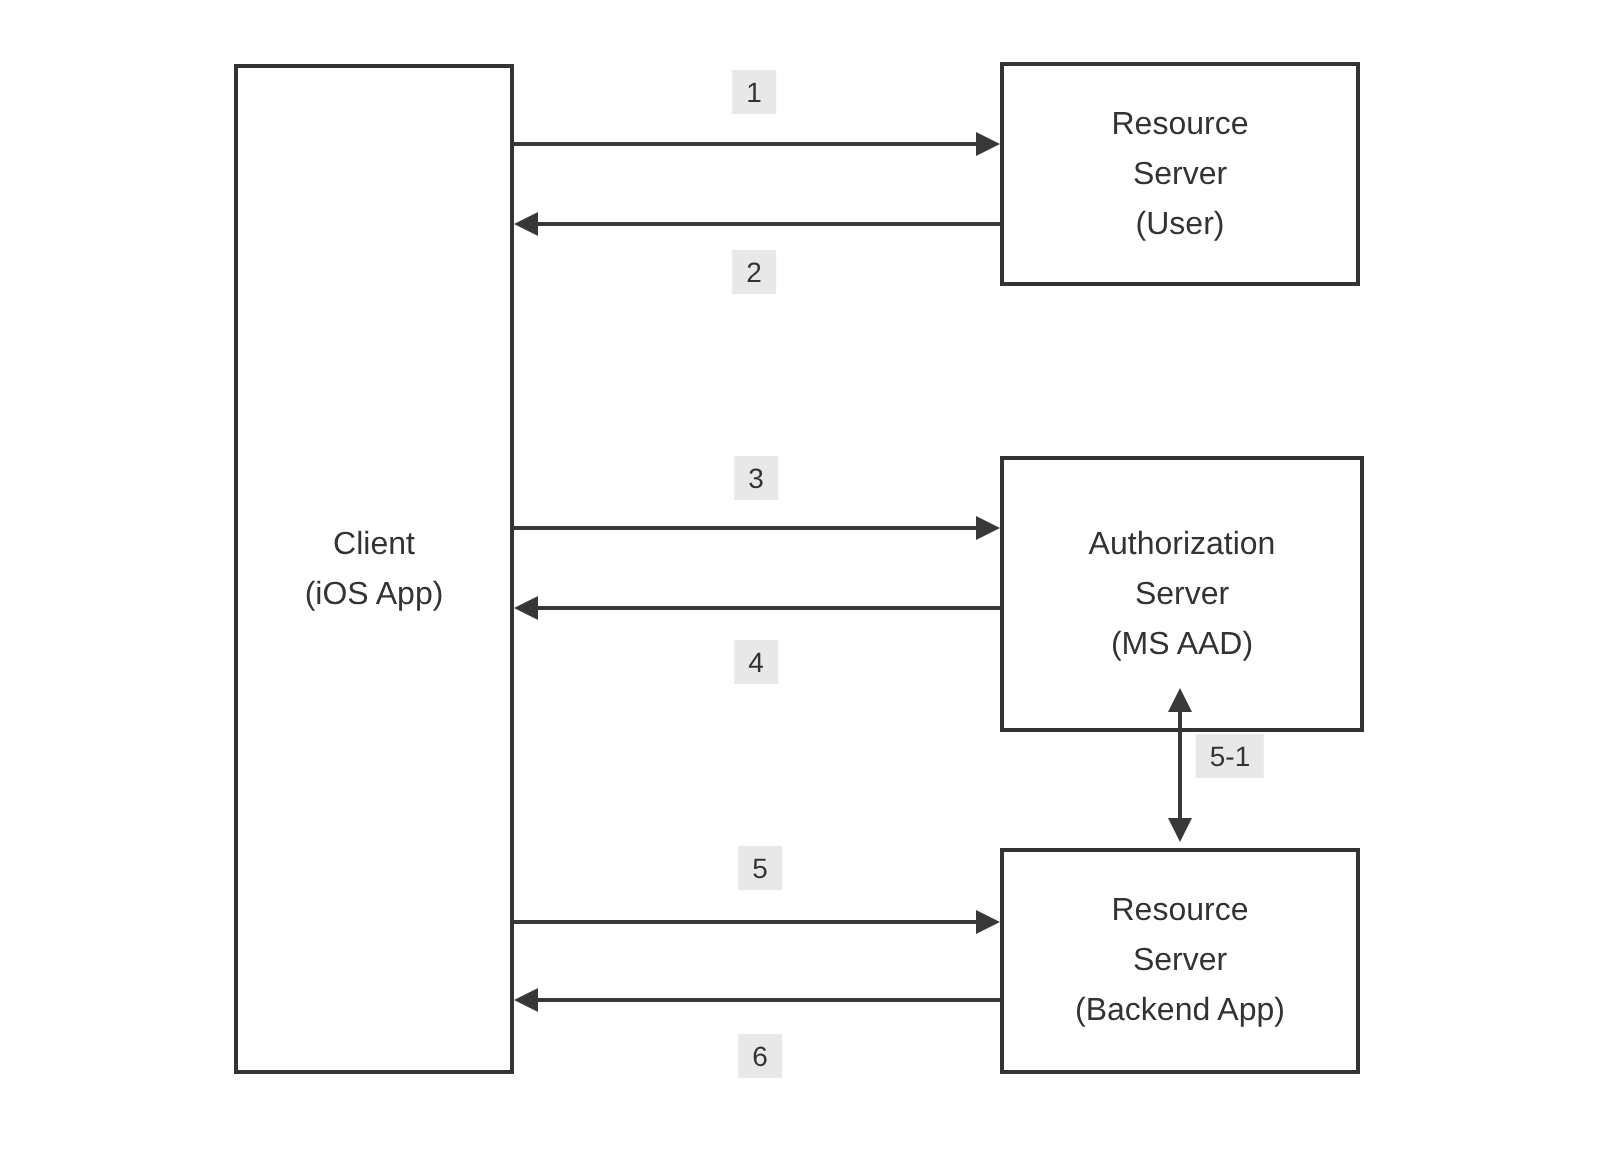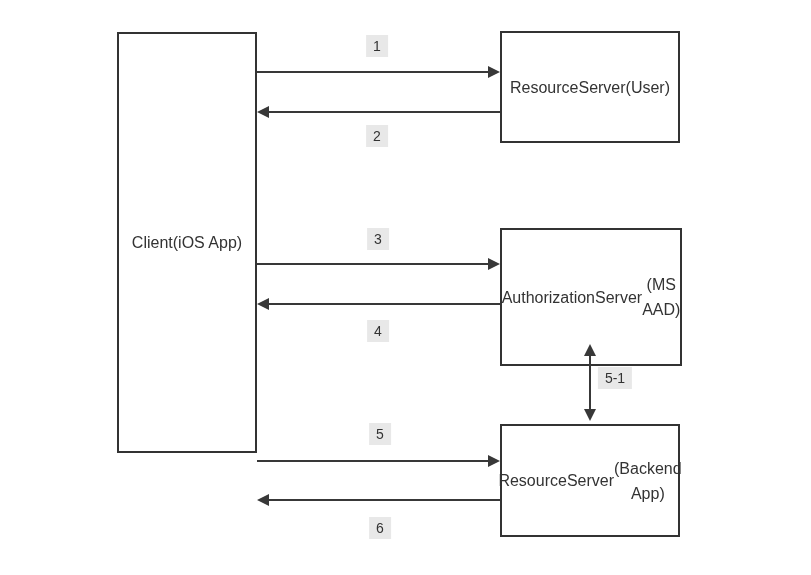--- a/index.html
+++ b/index.html
@@ -18,29 +18,29 @@
     background: var(--background);
     font-family: "Liberation Sans", sans-serif;
     color: var(--text);
     overflow: hidden;
   }
   .node {
     position: absolute;
     background: #ffffff;
     border: 2px solid var(--box-border);
     display: flex;
-    flex-direction: row;
+    flex-direction: column;
     align-items: center;
     justify-content: center;
     text-align: center;
     font-size: 16px;
     line-height: 25px;
     color: var(--text);
   }
-  #client             { left: 117px; top: 32px;  width: 140px; height: 421px; }
+  #client             { left: 117px; top: 32px;  width: 140px; height: 505px; }
   #resource-owner     { left: 500px; top: 31px;  width: 180px; height: 112px; }
   #authorization-server { left: 500px; top: 228px; width: 182px; height: 138px; }
   #resource-server    { left: 500px; top: 424px; width: 180px; height: 113px; }
 
   .arrow { position: absolute; height: 12px; }
   .arrow .line {
     position: absolute; top: 5px; height: 2px; background: var(--arrow);
   }
   .arrow-right .line { left: 0; right: 9px; }
   .arrow-right .head {

